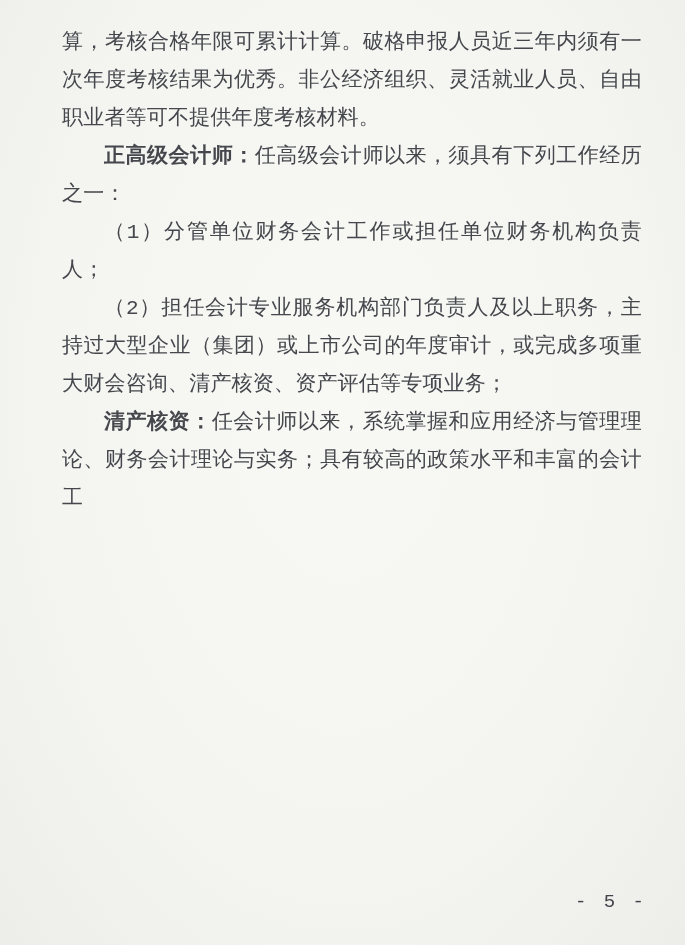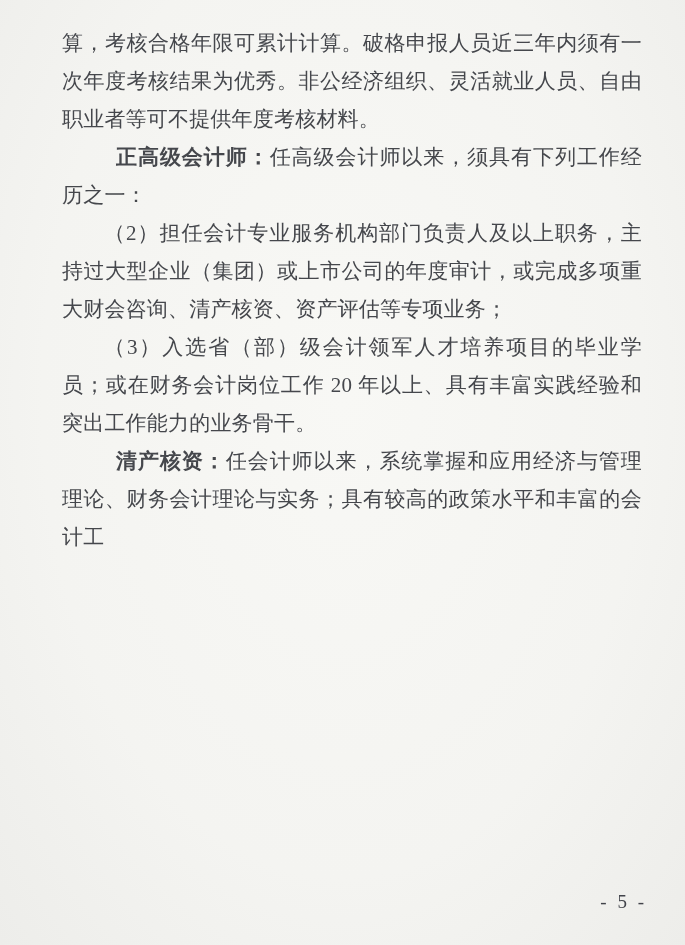--- a/index.html
+++ b/index.html
@@ -12,41 +12,41 @@
     background: #e8e8e6;
     font-family: "Liberation Serif", "DejaVu Serif", serif;
   }
   .page {
     position: relative;
     width: 685px;
     height: 945px;
     overflow: hidden;
     background: radial-gradient(ellipse at 50% 42%, #f8f8f5 0%, #f4f4f1 62%, #ededea 100%);
     color: #45474c;
+    font-family: Liberation Mono, monospace;
   }
   .content {
     position: absolute;
     left: 62px;
     top: 24px;
     width: 580px;
     font-size: 21px;
     line-height: 38px;
     text-align: justify;
     letter-spacing: 0.2px;
   }
   .para {
     margin: 0;
     padding: 0;
   }
   .indent {
     text-indent: 2em;
   }
   .bold {
     font-weight: bold;
-    margin-left: 12px;
   }
   .subhead {
     
     font-weight: normal;
   }
   .heading {
     font-weight: bold;
   }
   .page-number {
     position: absolute;
@@ -63,23 +63,23 @@
 <div class="page">
   <div class="content">
 
     <p class="para"><span>算，考核合格年限可累计计算。破格申报人员近三年内须有一次年度考核结果为优秀。非公经济组织、灵活就业人员、自由职业者等可不提供年度考核材料。</span></p>
 
 
 
 
     <p class="para indent"><span class="bold">正高级会计师：</span><span>任高级会计师以来，须具有下列工作经历之一：</span></p>
 
+    <p class="para indent"><span>（1）分管单位财务会计工作或担任单位财务机构负责人；</span></p>
 
     <p class="para indent"><span>（2）担任会计专业服务机构部门负责人及以上职务，主持过大型企业（集团）或上市公司的年度审计，或完成多项重大财会咨询、清产核资、资产评估等专项业务；</span></p>
 
-    <p class="para indent"><span>（3）入选省（部）级会计领军人才培养项目的毕业学员；或在财务会计岗位工作 20 年以上、具有丰富实践经验和突出工作能力的业务骨干。</span></p>
 
     <p class="para indent"><span class="bold">清产核资：</span><span>任会计师以来，系统掌握和应用经济与管理理论、财务会计理论与实务；具有较高的政策水平和丰富的会计工</span></p>
 
   </div>
 
   <div class="page-number">- 5 -</div>
 </div>
 
 </body></html>

